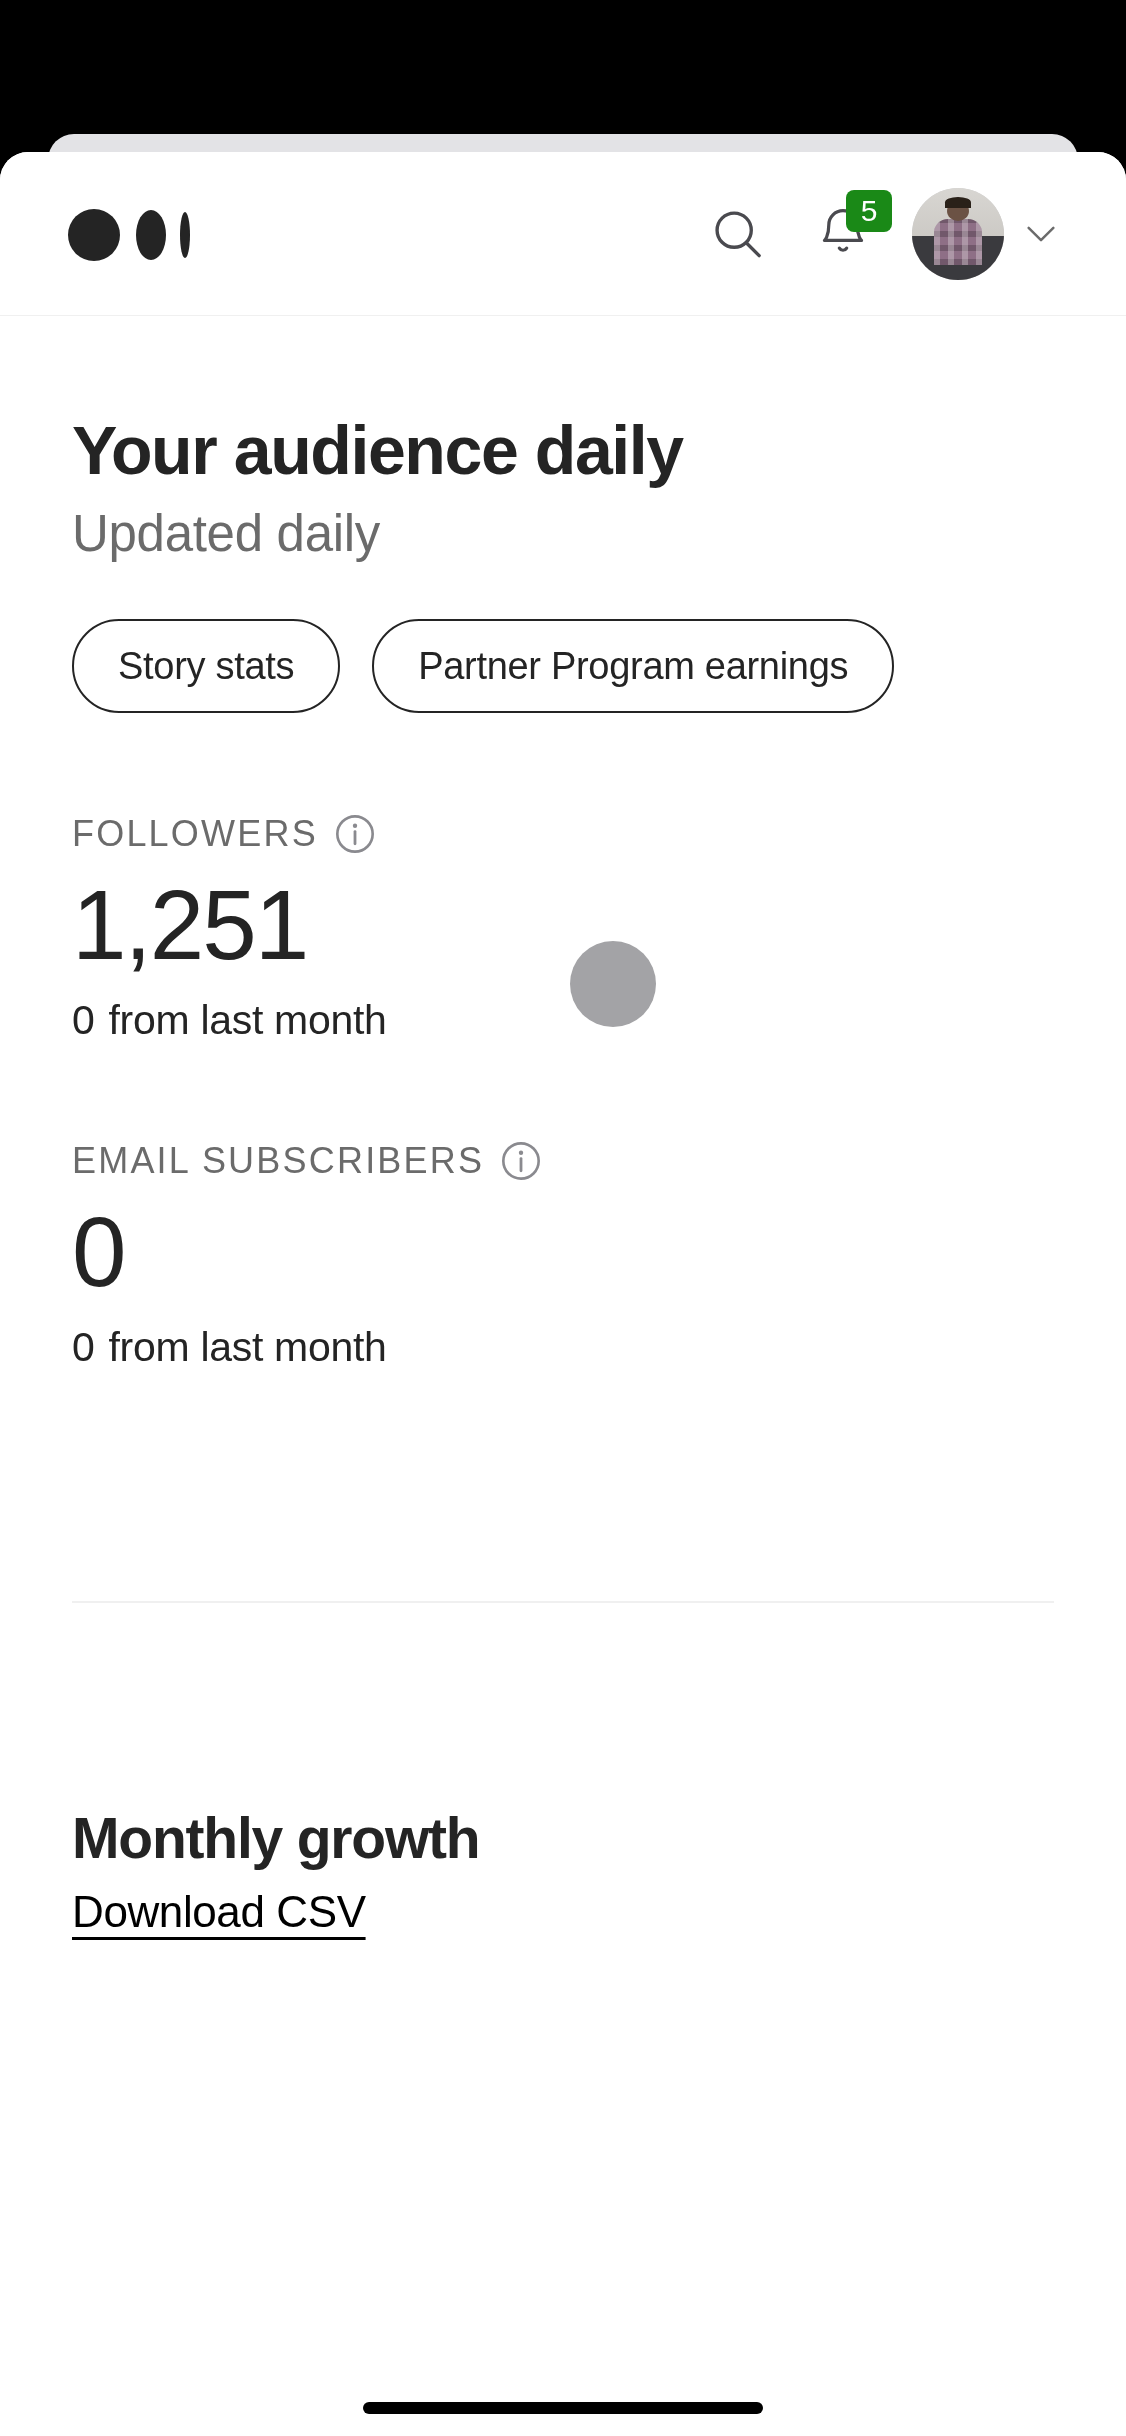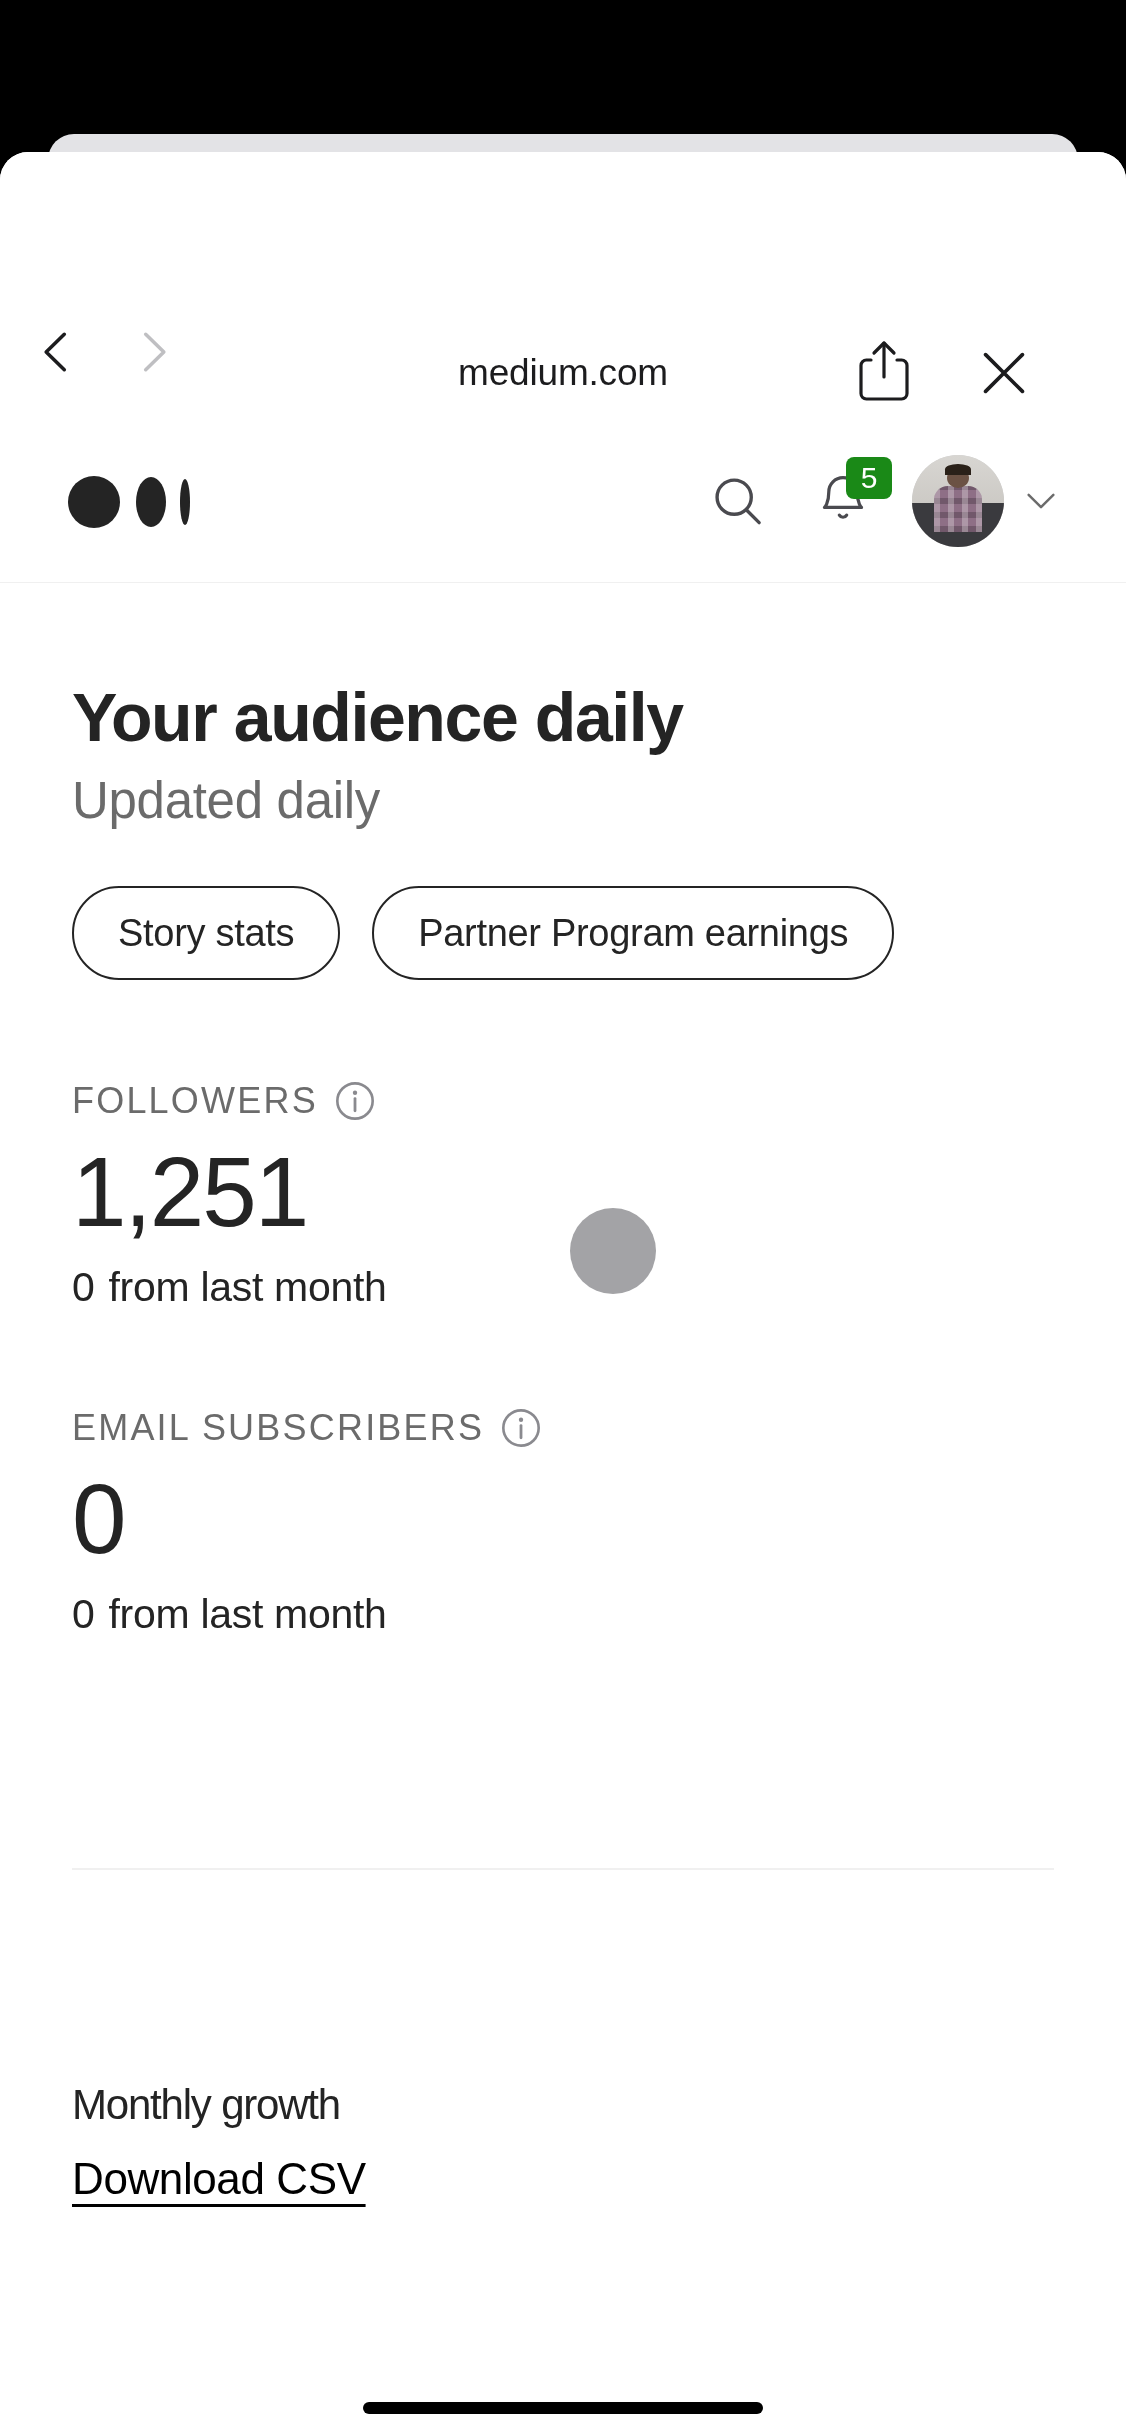--- a/index.html
+++ b/index.html
@@ -238,21 +238,21 @@
     background:#a3a3a6;
   }
 
   #divider{
     margin-top:230px;
     height:2px; background:#f0f0f0;
   }
 
   #growth-title{
     margin-top:200px;
-    font-size:42px; font-weight:400;
+    font-size:57px; font-weight:700;
     color:#242424;
     letter-spacing:-1.2px;
     line-height:70px;
   }
   #download-csv{
     display:inline-block;
     margin-top:14px;
     font-size:44px; color:#000000;
     letter-spacing:-0.4px;
     text-decoration:underline;
@@ -274,43 +274,20 @@
 </head>
 <body>
 
 <div id="screen">
 
 
   <div id="back-card"></div>
 
   <div id="browser-sheet">
 
-    <div id="browser-chrome">
-      <svg id="nav-back" viewBox="0 0 24 24">
-        <path d="M15.5 3.5 6.8 12l8.7 8.5" fill="none" stroke="#1c1c1e" stroke-width="1.7" stroke-linecap="round" stroke-linejoin="round"></path>
-      </svg>
-      <svg id="nav-forward" viewBox="0 0 24 24">
-        <path d="M8.5 3.5 17.2 12l-8.7 8.5" fill="none" stroke="#bfbfc2" stroke-width="1.7" stroke-linecap="round" stroke-linejoin="round"></path>
-      </svg>
-      <div id="url-label">medium.com</div>
-      <svg id="share-button" viewBox="0 0 26 31">
-        <path d="M13 1.5v17" fill="none" stroke="#1c1c1e" stroke-width="1.6" stroke-linecap="round"></path>
-        <path d="M8 6.5 13 1.5l5 5" fill="none" stroke="#1c1c1e" stroke-width="1.6" stroke-linecap="round" stroke-linejoin="round"></path>
-        <path d="M6.5 10H4.2A2.7 2.7 0 0 0 1.5 12.7v14.1A2.7 2.7 0 0 0 4.2 29.5h17.6a2.7 2.7 0 0 0 2.7-2.7V12.7A2.7 2.7 0 0 0 21.8 10h-2.3" fill="none" stroke="#1c1c1e" stroke-width="1.6" stroke-linecap="round" stroke-linejoin="round"></path>
-      </svg>
-      <svg id="close-button" viewBox="0 0 24 24">
-        <path d="M3.5 3.5 20.5 20.5M20.5 3.5 3.5 20.5" fill="none" stroke="#1c1c1e" stroke-width="1.7" stroke-linecap="round"></path>
-      </svg>
-      <div id="open-in-app">
-        <span>Open in app</span>
-        <svg class="arrow" viewBox="0 0 24 24">
-          <path d="M7 17 17 7M8.5 7H17v8.5" fill="none" stroke="#5a5a60" stroke-width="2" stroke-linecap="round" stroke-linejoin="round"></path>
-        </svg>
-      </div>
-    </div>
 
     <div id="page">
 
       <div id="medium-header">
         <svg id="medium-logo" viewBox="0 0 146 54">
           <ellipse cx="26" cy="27" rx="26" ry="26" fill="#242424"></ellipse>
           <ellipse cx="83" cy="27" rx="15" ry="25" fill="#242424"></ellipse>
           <ellipse cx="117" cy="27" rx="5" ry="23" fill="#242424"></ellipse>
         </svg>
 

